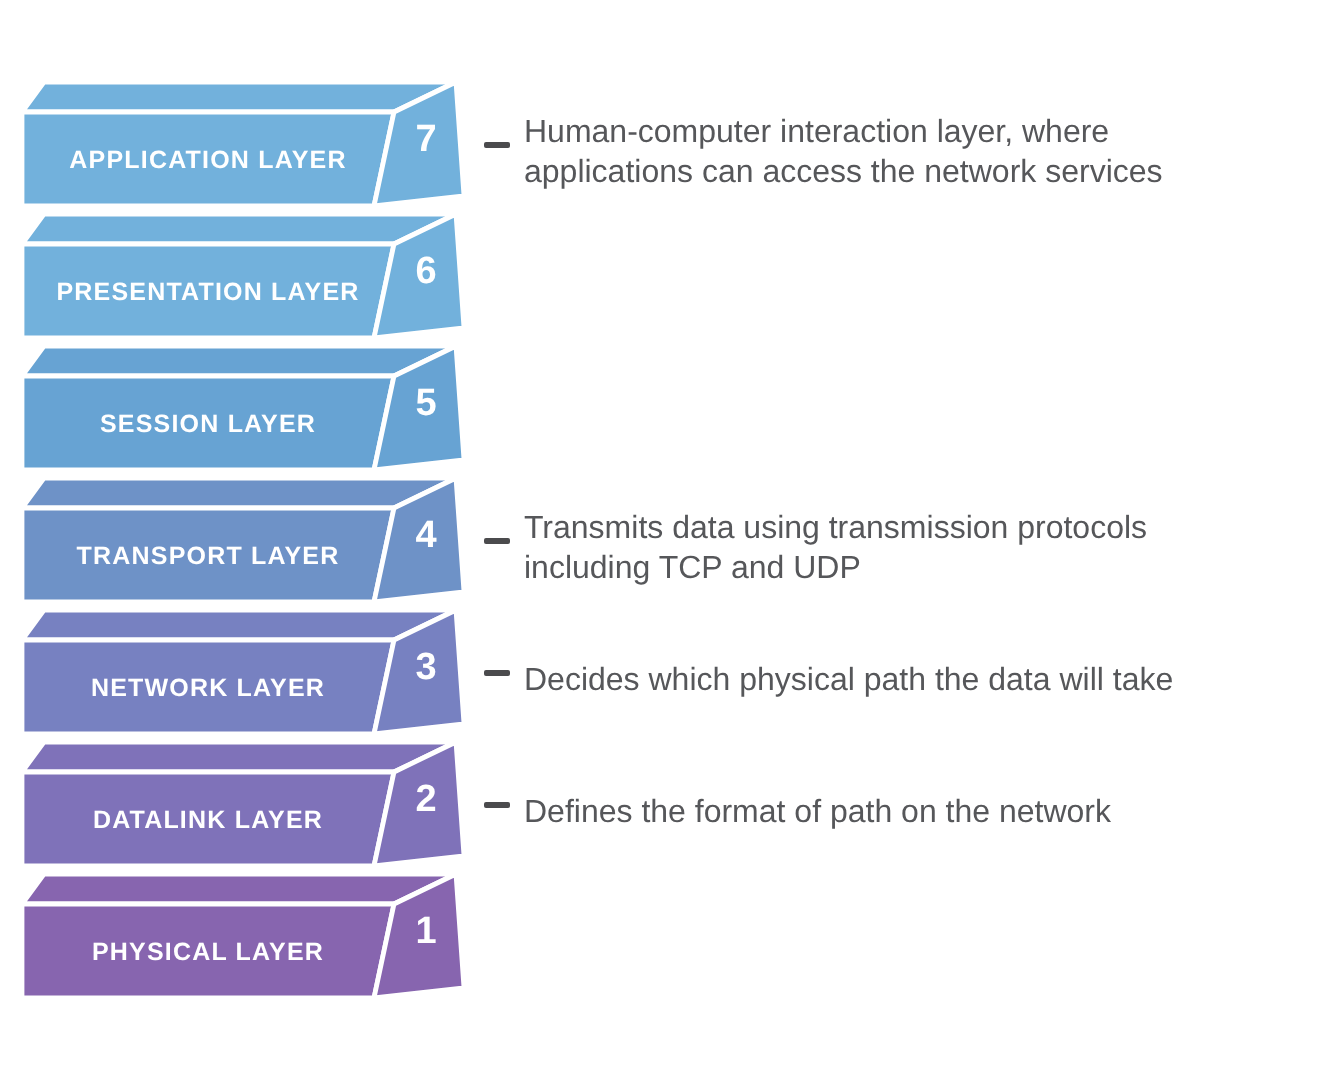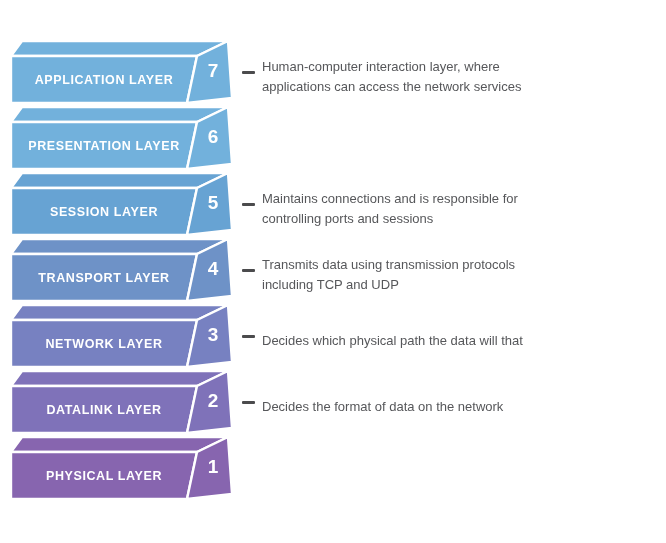--- a/index.html
+++ b/index.html
@@ -63,21 +63,21 @@
     width: 13px;
     height: 3px;
     border-radius: 1px;
     background: var(--dash, #4B4B4D);
     flex: none;
     margin-right: 7px;
     transform: translateY(-4px);
   }
   .desc-text {
     margin: 0;
-    font-size: 13px;
+    font-size: 16px;
     line-height: 20px;
     color: var(--description-text, #56575A);
     white-space: pre-line;
   }
 </style>
 </head>
 <body>
 
 <div class="stage">
 
@@ -107,25 +107,20 @@
   </div>
 
   <div class="row">
     <svg class="box" viewBox="0 0 226 65">
       <polygon class="face" points="1,16 12,1 218,1 187,16" fill="#67A3D3"></polygon>
       <polygon class="face" points="1,16 187,16 177,63 1,63" fill="#67A3D3"></polygon>
       <polygon class="face" points="187,16 218,1 222,58 177,63" fill="#67A3D3"></polygon>
       <text class="label" x="94" y="40">SESSION LAYER</text>
       <text class="num" x="203" y="30">5</text>
     </svg>
-    <div class="desc">
-      <span class="dash"></span>
-      <p class="desc-text">Maintains connections and is responsible for
-controlling ports and sessions</p>
-    </div>
   </div>
 
   <div class="row">
     <svg class="box" viewBox="0 0 226 65">
       <polygon class="face" points="1,16 12,1 218,1 187,16" fill="#6E92C7"></polygon>
       <polygon class="face" points="1,16 187,16 177,63 1,63" fill="#6E92C7"></polygon>
       <polygon class="face" points="187,16 218,1 222,58 177,63" fill="#6E92C7"></polygon>
       <text class="label" x="94" y="40">TRANSPORT LAYER</text>
       <text class="num" x="203" y="30">4</text>
     </svg>
@@ -139,35 +134,35 @@
   <div class="row">
     <svg class="box" viewBox="0 0 226 65">
       <polygon class="face" points="1,16 12,1 218,1 187,16" fill="#7781C1"></polygon>
       <polygon class="face" points="1,16 187,16 177,63 1,63" fill="#7781C1"></polygon>
       <polygon class="face" points="187,16 218,1 222,58 177,63" fill="#7781C1"></polygon>
       <text class="label" x="94" y="40">NETWORK LAYER</text>
       <text class="num" x="203" y="30">3</text>
     </svg>
     <div class="desc">
       <span class="dash"></span>
-      <p class="desc-text">Decides which physical path the data will that</p>
+      <p class="desc-text">Decides which physical path the data will take</p>
     </div>
   </div>
 
   <div class="row">
     <svg class="box" viewBox="0 0 226 65">
       <polygon class="face" points="1,16 12,1 218,1 187,16" fill="#7F72B9"></polygon>
       <polygon class="face" points="1,16 187,16 177,63 1,63" fill="#7F72B9"></polygon>
       <polygon class="face" points="187,16 218,1 222,58 177,63" fill="#7F72B9"></polygon>
       <text class="label" x="94" y="40">DATALINK LAYER</text>
       <text class="num" x="203" y="30">2</text>
     </svg>
     <div class="desc">
       <span class="dash"></span>
-      <p class="desc-text">Decides the format of data on the network</p>
+      <p class="desc-text">Defines the format of path on the network</p>
     </div>
   </div>
 
   <div class="row">
     <svg class="box" viewBox="0 0 226 65">
       <polygon class="face" points="1,16 12,1 218,1 187,16" fill="#8765AF"></polygon>
       <polygon class="face" points="1,16 187,16 177,63 1,63" fill="#8765AF"></polygon>
       <polygon class="face" points="187,16 218,1 222,58 177,63" fill="#8765AF"></polygon>
       <text class="label" x="94" y="40">PHYSICAL LAYER</text>
       <text class="num" x="203" y="30">1</text>

